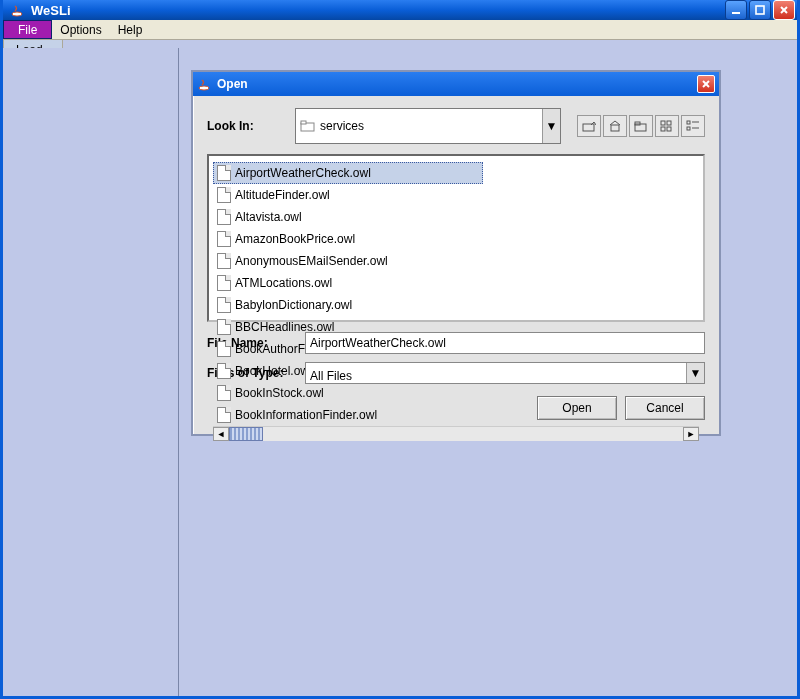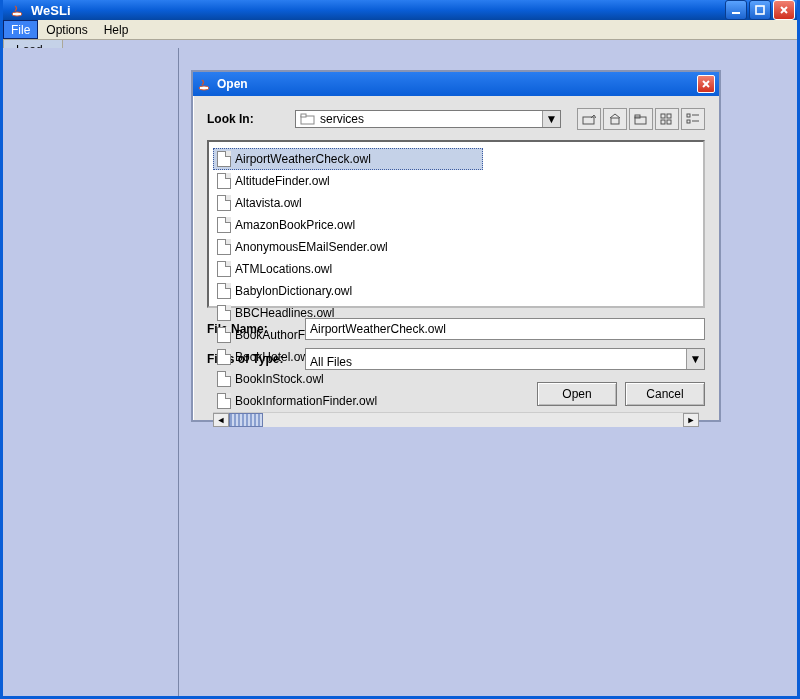--- a/index.html
+++ b/index.html
@@ -42,21 +42,21 @@
   .win-btn.close-btn { background: linear-gradient(to bottom,#f08070,#d03020); border-color:#fff; }
   .menu-bar {
     height:20px;
     background:#ece9d8;
     border-bottom:1px solid #aca899;
     display:flex; align-items:stretch;
     font-size:12px;
     position: relative;
   }
   .menu-item { padding: 2px 8px; line-height:16px; cursor:default; }
-  .menu-item.active { background:#3b82f6; color:#fff; border:1px solid #0a246a; padding:1px 7px; }
+  .menu-item.active { background:#a21caf; color:#fff; border:1px solid #0a246a; padding:1px 14px; }
   .file-dropdown {
     position:absolute;
     top:20px; left:0;
     background:#ece9d8;
     border:1px solid #aca899;
     border-top:none;
     min-width:60px;
   }
   .file-dropdown div { padding: 3px 12px; font-size:12px;}
   .file-dropdown .hl { background:#c5d2e8; }
@@ -94,21 +94,21 @@
     width:18px; height:18px;
     background: linear-gradient(to bottom,#f08070,#d03020);
     border:1px solid #fff; border-radius:2px;
     display:flex; align-items:center; justify-content:center;
     color:#fff; font-weight:bold; font-size:11px;
   }
   .dlg-body { padding:12px 14px 14px 14px; }
   .row { display:flex; align-items:center; margin-bottom:10px; gap:8px; }
   .row .label { font-weight:bold; width:80px; }
   .combo {
-    flex:1; display:flex; height:18px;
+    flex:1; display:flex; height:36px;
     border:1px solid #7a7a7a; background:#fff;
     align-items:center;
   }
   .combo .folder-ic { margin:0 4px; }
   .combo .cval { flex:1; font-size:12px; }
   .combo .arrow { width:18px; background:#e0e0e0; border-left:1px solid #999; height:100%; display:flex; align-items:center; justify-content:center; }
   .tool-btns { display:flex; gap:2px; margin-left:8px; }
   .tbtn {
     width:24px; height:22px;
     border:1px solid #999; background:#e8e8e8;

